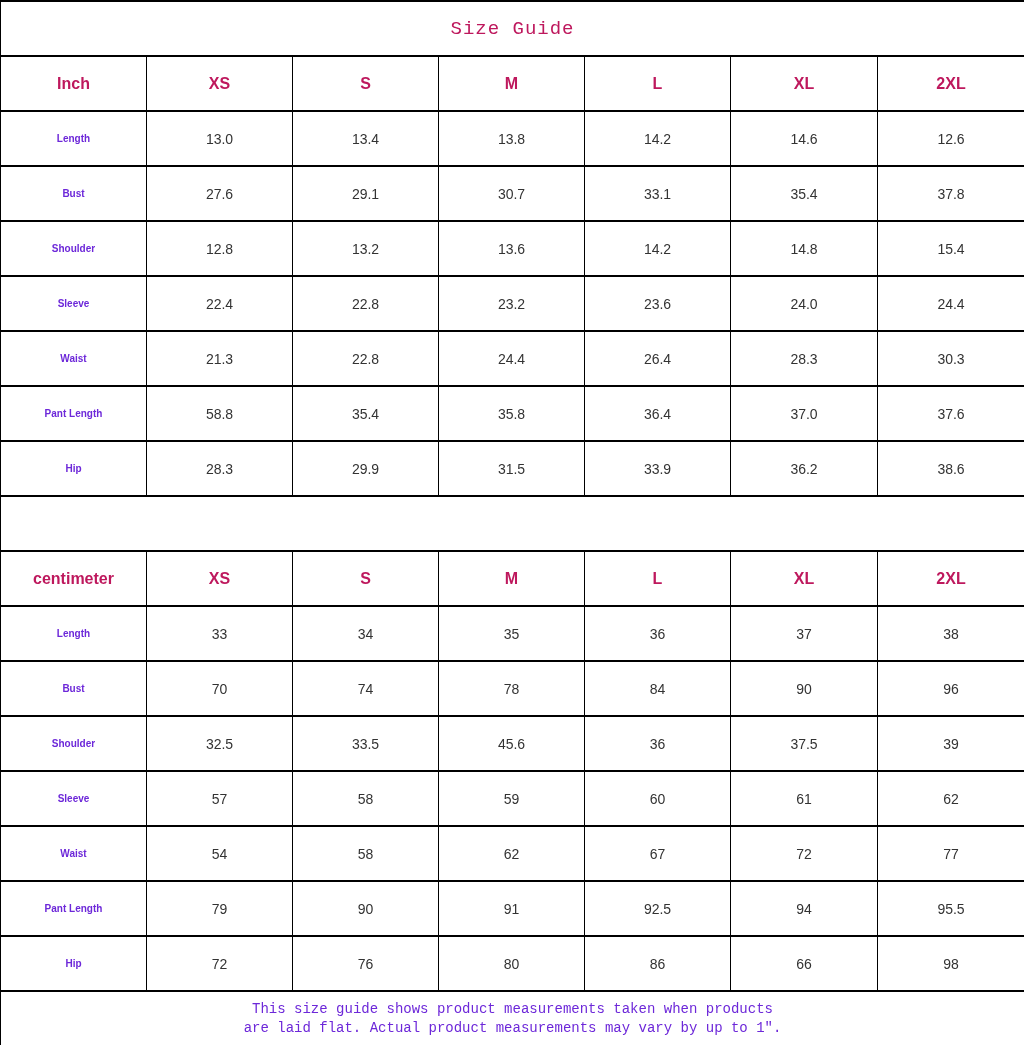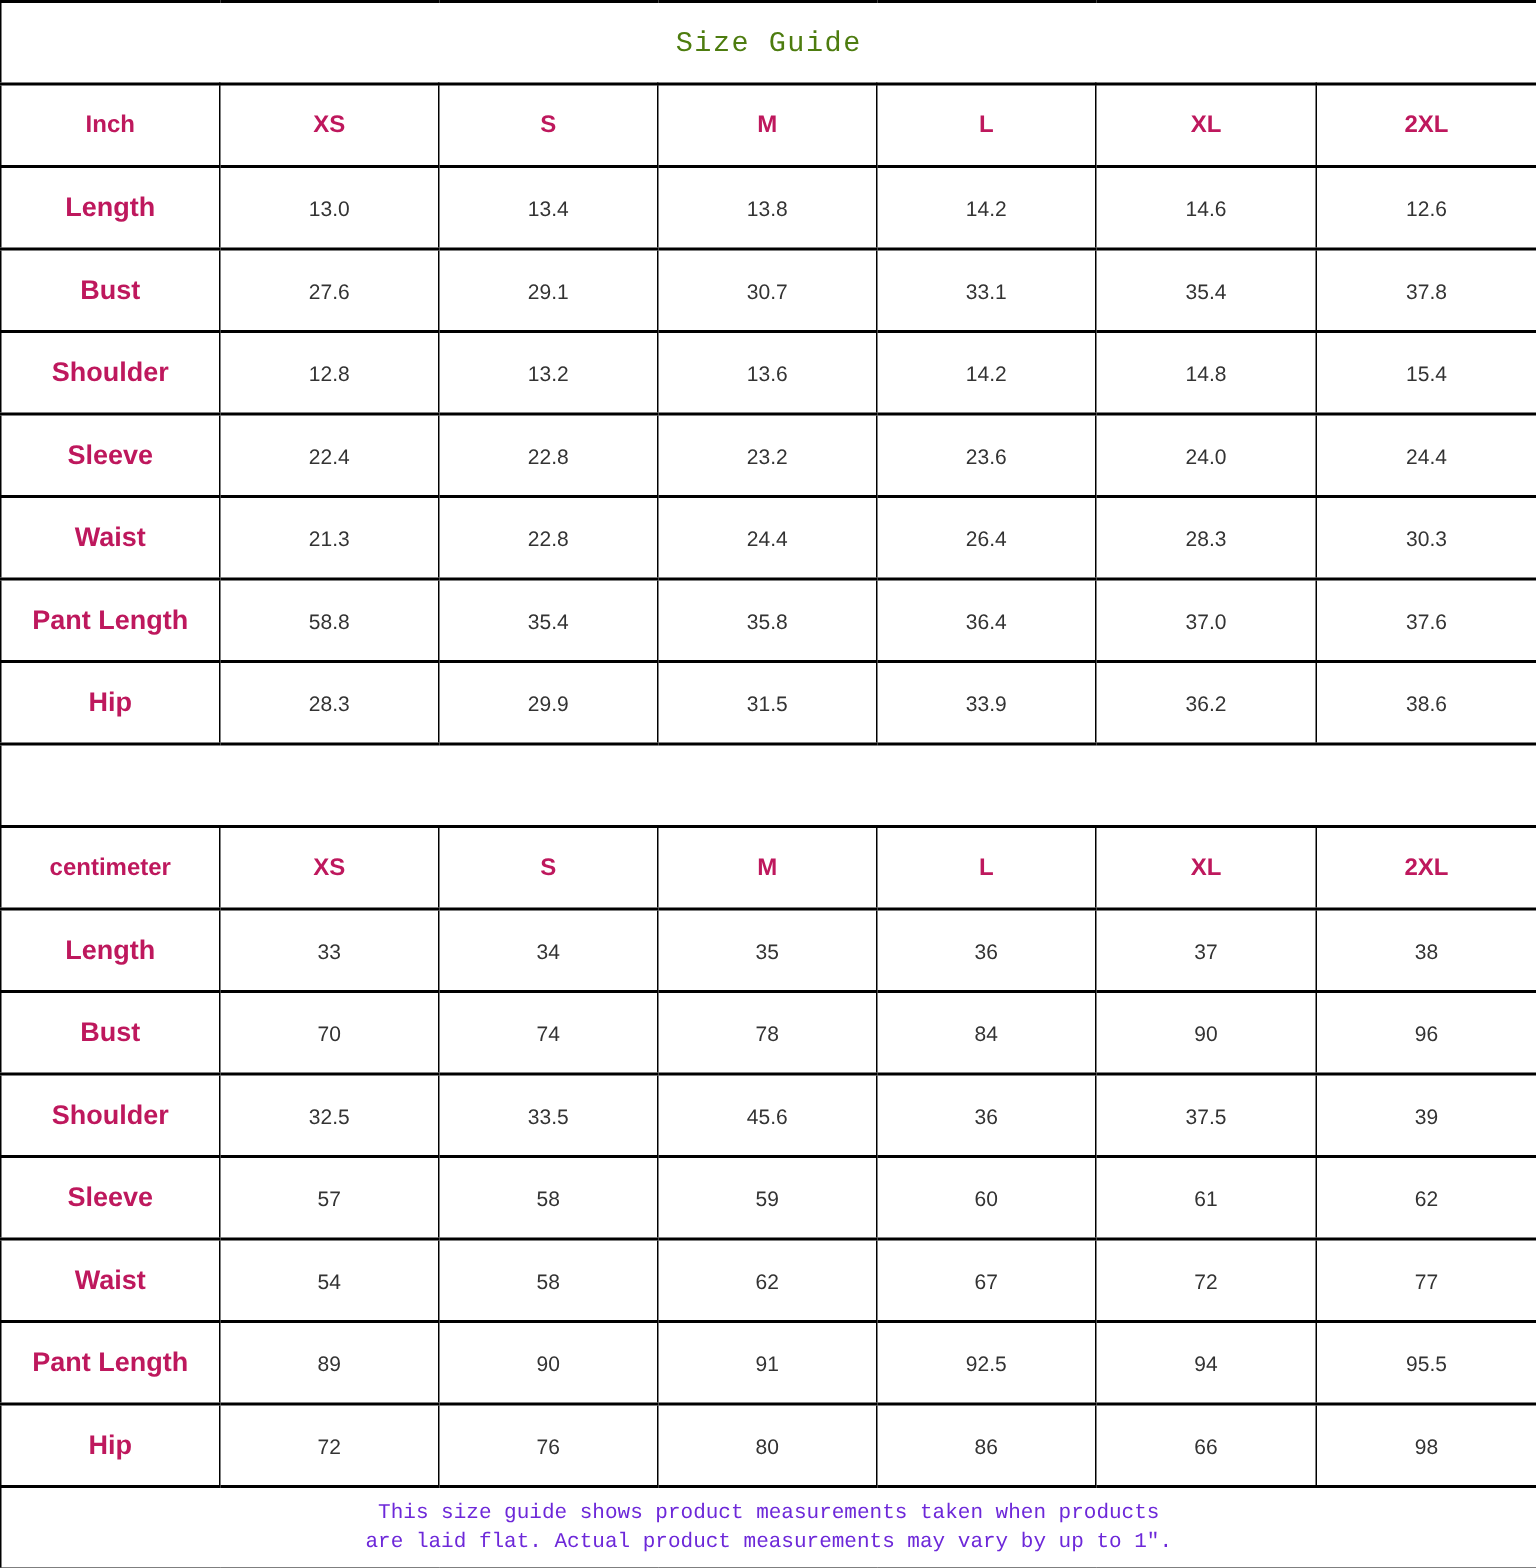--- a/index.html
+++ b/index.html
@@ -25,32 +25,32 @@
     height: 55px;
     text-align: center;
     vertical-align: middle;
     padding: 0;
     overflow: hidden;
   }
   td.title-cell {
     font-family: "Liberation Mono", "DejaVu Sans Mono", monospace;
     font-size: 19px;
     font-weight: 400;
-    color: #4d7c0f;
+    color: #be185d;
     letter-spacing: 1px;
   }
   td.header-cell {
     font-weight: bold;
     font-size: 16px;
     color: #be185d;
   }
   td.label-cell {
     font-weight: bold;
-    font-size: 18px;
-    color: #be185d;
+    font-size: 10px;
+    color: #6d28d9;
   }
   td.value-cell {
     font-weight: 400;
     font-size: 14px;
     color: #333333;
   }
   td.spacer-cell {
     background: #ffffff;
   }
   td.footer-cell {
@@ -203,21 +203,21 @@
         <td class="label-cell">Waist</td>
         <td class="value-cell">54</td>
         <td class="value-cell">58</td>
         <td class="value-cell">62</td>
         <td class="value-cell">67</td>
         <td class="value-cell">72</td>
         <td class="value-cell">77</td>
       </tr>
       <tr>
         <td class="label-cell">Pant Length</td>
-        <td class="value-cell">89</td>
+        <td class="value-cell">79</td>
         <td class="value-cell">90</td>
         <td class="value-cell">91</td>
         <td class="value-cell">92.5</td>
         <td class="value-cell">94</td>
         <td class="value-cell">95.5</td>
       </tr>
       <tr>
         <td class="label-cell">Hip</td>
         <td class="value-cell">72</td>
         <td class="value-cell">76</td>

